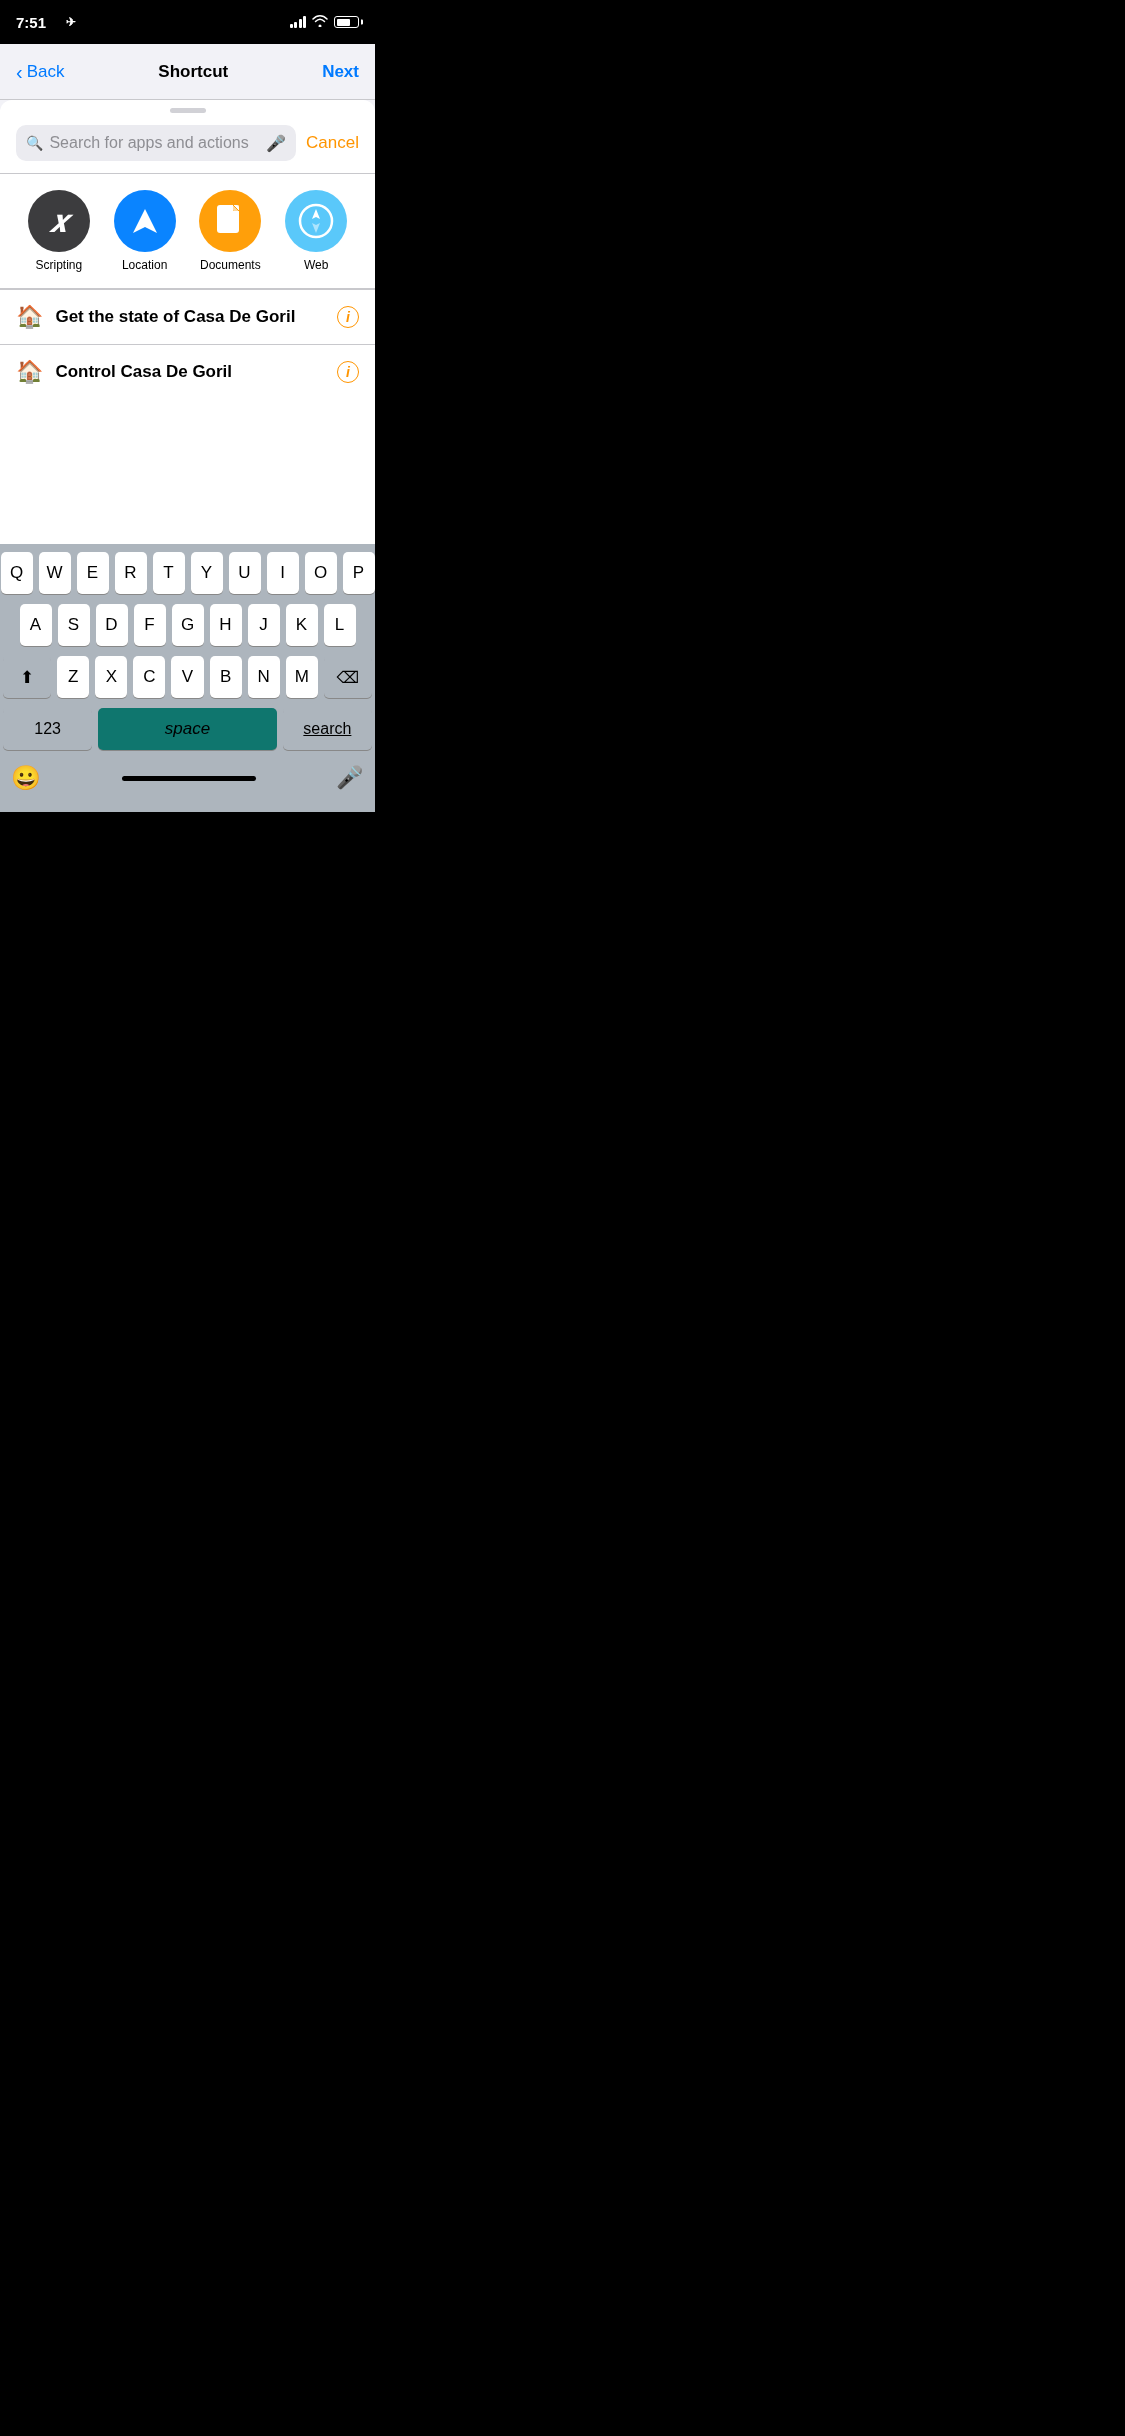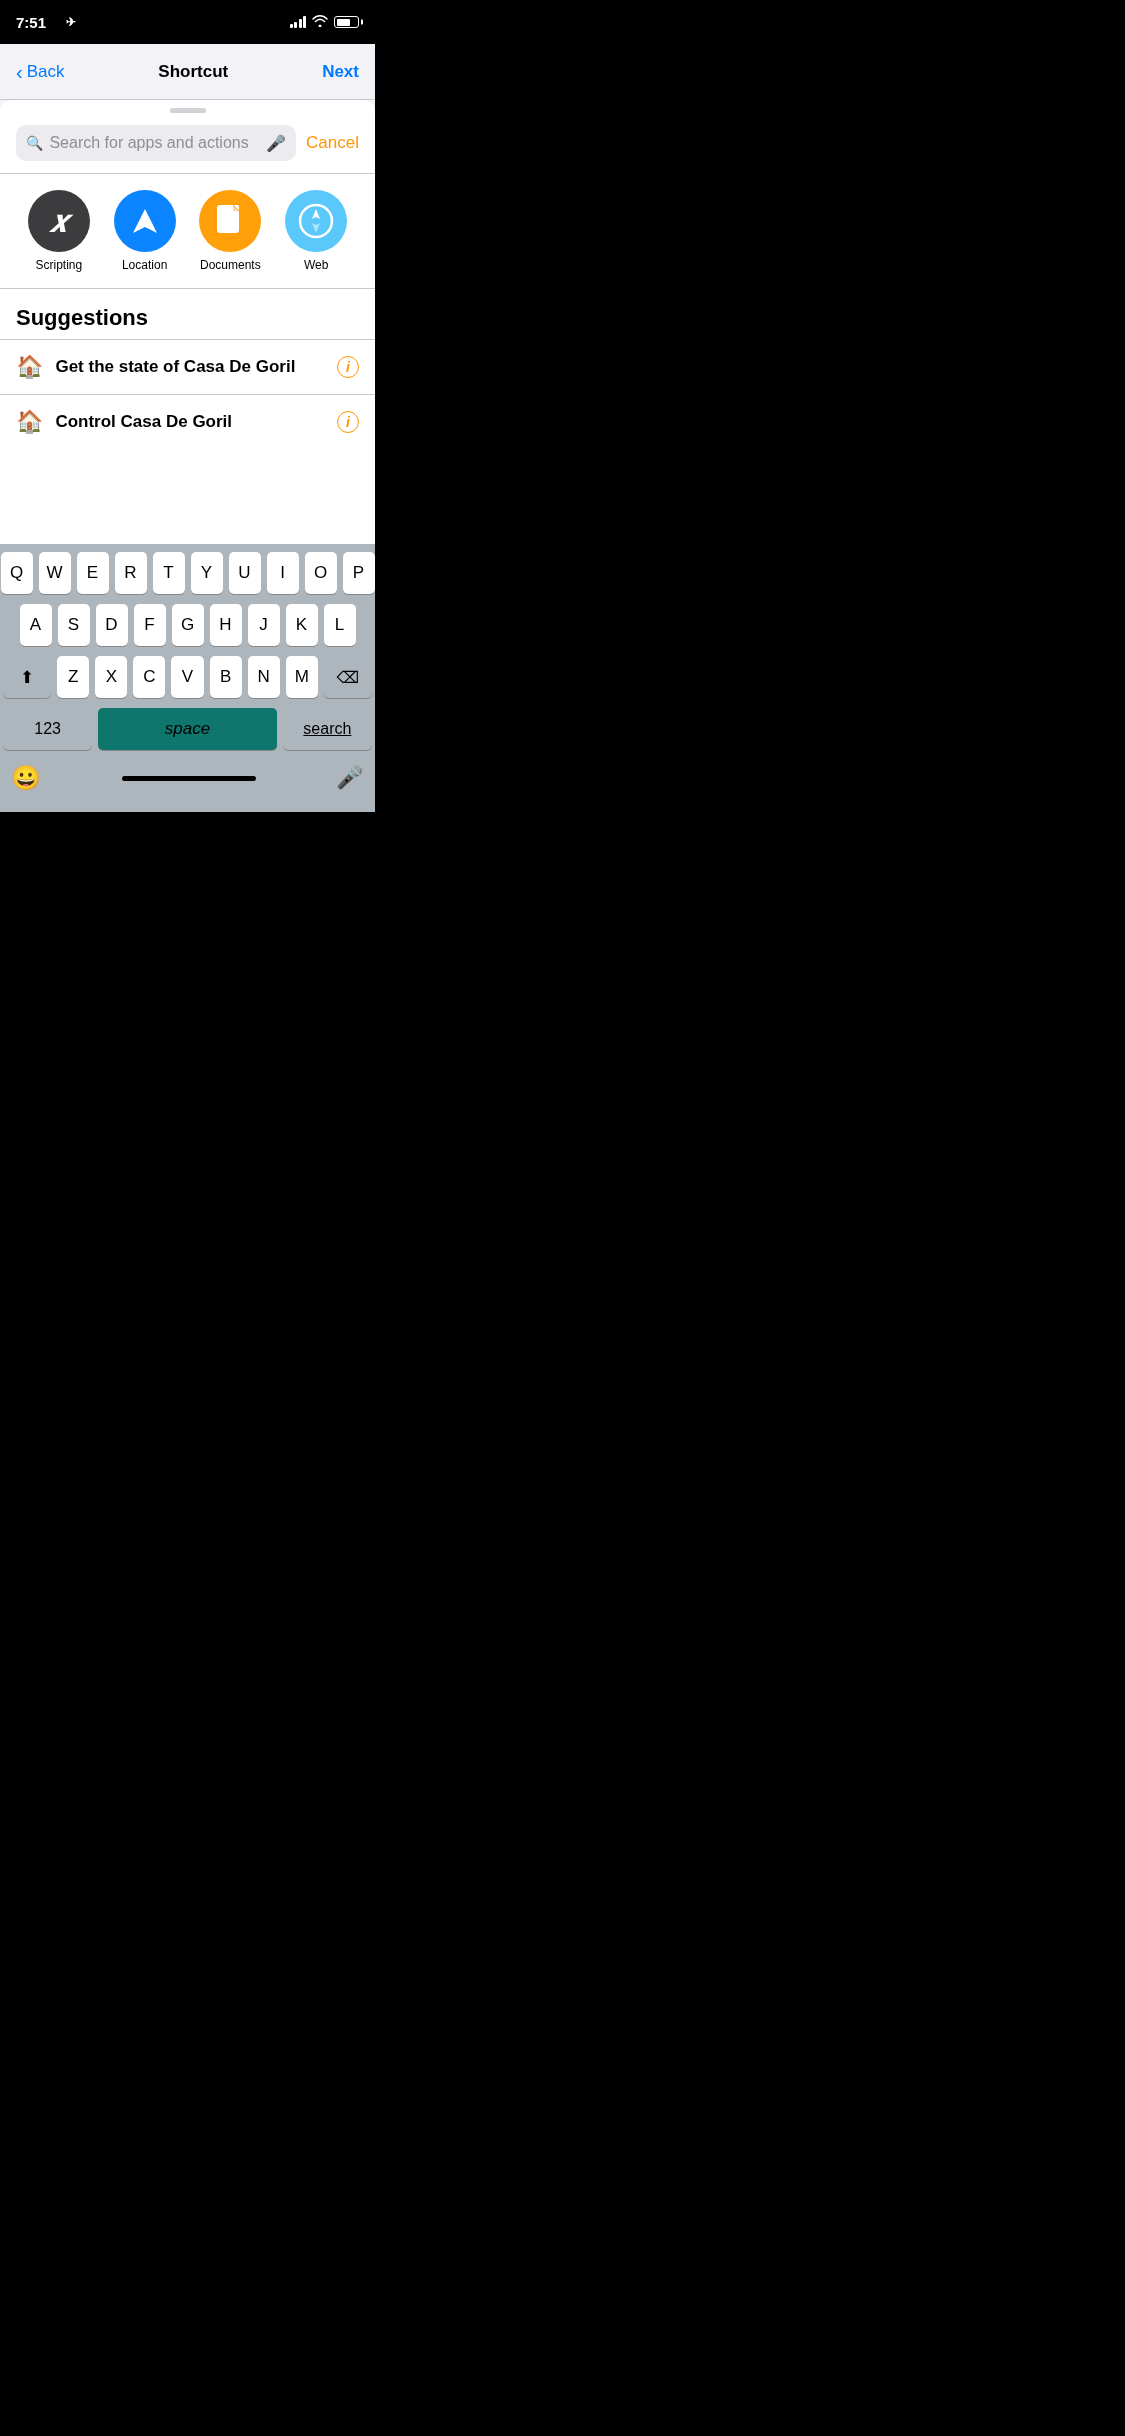--- a/index.html
+++ b/index.html
@@ -452,23 +452,20 @@
             <polygon points="20,32 16,22 20,24 24,22" fill="white" opacity="0.5"></polygon>
           </svg>
         </div>
         <span class="category-label">Web</span>
       </div>
 
     </div>
   </div>
 
   <div class="suggestions-section">
-    <div class="suggestions-header">
-      <span class="suggestions-title">Suggestions</span>
-    </div>
 
     <div class="suggestion-item">
       <span class="home-icon-small">🏠</span>
       <span class="suggestion-text">Get the state of Casa De Goril</span>
       <div class="info-icon">i</div>
     </div>
 
     <div class="suggestion-item">
       <span class="home-icon-small">🏠</span>
       <span class="suggestion-text">Control Casa De Goril</span>

